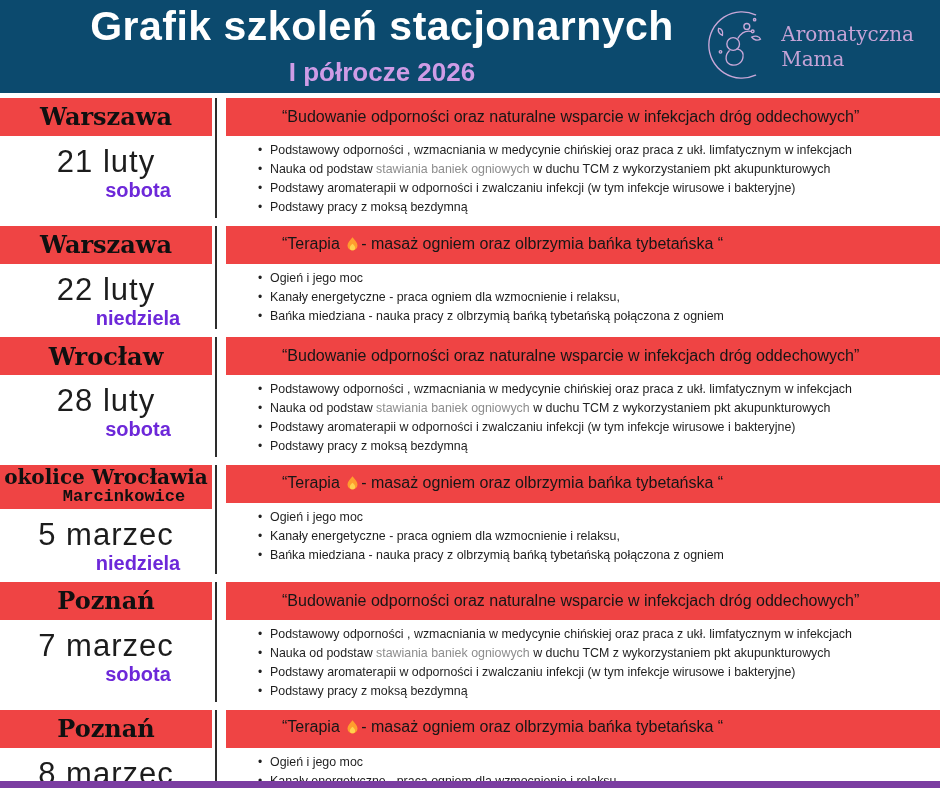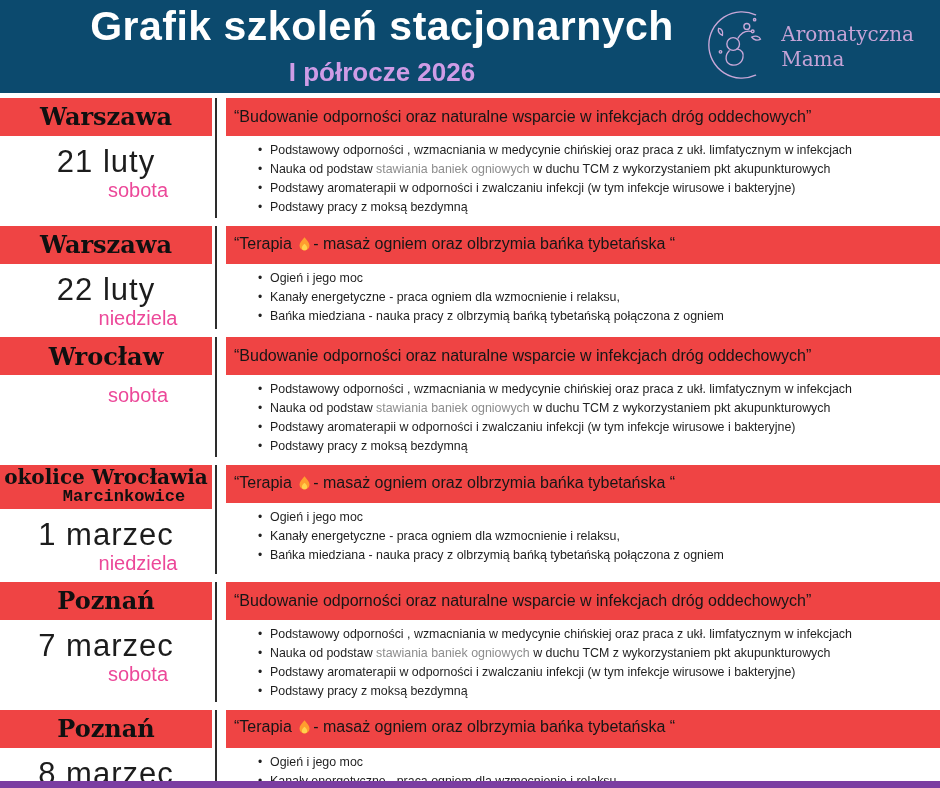--- a/index.html
+++ b/index.html
@@ -45,25 +45,25 @@
   .title-band{padding:2px 10px 2px 8px;}
   .city{
     font-family:"DejaVu Serif","Liberation Serif",serif;font-weight:bold;
     font-size:24px;color:#101010;line-height:1.05;
   }
   .city-small{font-size:20px;}
   .city2{
     font-family:Liberation Mono, monospace;font-weight:bold;
     font-size:17px;color:#101010;line-height:1.1;margin-left:36px;
   }
-  .session-title{font-size:16px;color:#161616;}
+  .session-title{font-size:16px;color:#161616;margin-left:48px;}
   .date-wrap{margin-top:9px;text-align:center;}
   .date{font-size:31px;font-weight:300;color:#1c1c1c;letter-spacing:1px;line-height:1.1;}
   .day{
-    font-size:20px;font-weight:400;color:#ec4899;line-height:1.1;
+    font-size:20px;font-weight:700;color:#6d28d9;line-height:1.1;
     transform:translateX(32px);
   }
   .bullets{margin:6px 0 0 0;padding:0 0 0 16px;list-style:none;}
   .bullets li{
     font-size:12.4px;color:#1f1f1f;line-height:17px;margin:2px 16px;
     position:relative;padding-left:12px;
   }
   .bullets li::before{
     content:"\2022";position:absolute;left:0;top:0;font-size:12px;color:#1f1f1f;
   }
@@ -152,20 +152,21 @@
       </ul>
     </div>
   </section>
 
   <section class="row">
     <div class="left">
       <div class="band city-band">
         <span class="city">Wrocław</span>
       </div>
       <div class="date-wrap">
+        <div class="date">28 luty</div>
         <div class="day">sobota</div>
       </div>
     </div>
     <div class="right">
       <div class="band title-band">
         <span class="session-title">“Budowanie odporności oraz naturalne wsparcie w infekcjach dróg oddechowych”</span>
       </div>
       <ul class="bullets">
         <li><span>Podstawowy odporności , wzmacniania w medycynie chińskiej oraz praca z ukł. limfatycznym w infekcjach</span></li>
         <li><span>Nauka od podstaw </span><span class="muted">stawiania baniek ogniowych</span><span> w duchu TCM z wykorzystaniem pkt akupunkturowych</span></li>
@@ -175,21 +176,21 @@
     </div>
   </section>
 
   <section class="row">
     <div class="left">
       <div class="band city-band">
         <span class="city city-small">okolice Wrocławia</span>
         <span class="city2">Marcinkowice</span>
       </div>
       <div class="date-wrap">
-        <div class="date">1 marzec</div>
+        <div class="date">5 marzec</div>
         <div class="day">niedziela</div>
       </div>
     </div>
     <div class="right">
       <div class="band title-band">
         <span class="session-title"><span>“Terapia </span><span class="flame"><svg width="15" height="16" viewBox="0 0 24 24">
                 <path fill="#ff9d2e" d="M12 1C8 6 4 9.5 4 14.5a8 8 0 0 0 16 0C20 9.5 16 6 12 1Z"></path>
                 <path fill="#ffd24d" d="M12 22a4.2 4.2 0 0 1-4.2-4.2c0-2.8 2.6-4.9 4.2-6.3 1.6 1.4 4.2 3.5 4.2 6.3A4.2 4.2 0 0 1 12 22Z"></path>
               </svg></span><span>- masaż ogniem oraz olbrzymia bańka tybetańska “</span></span>
       </div>

